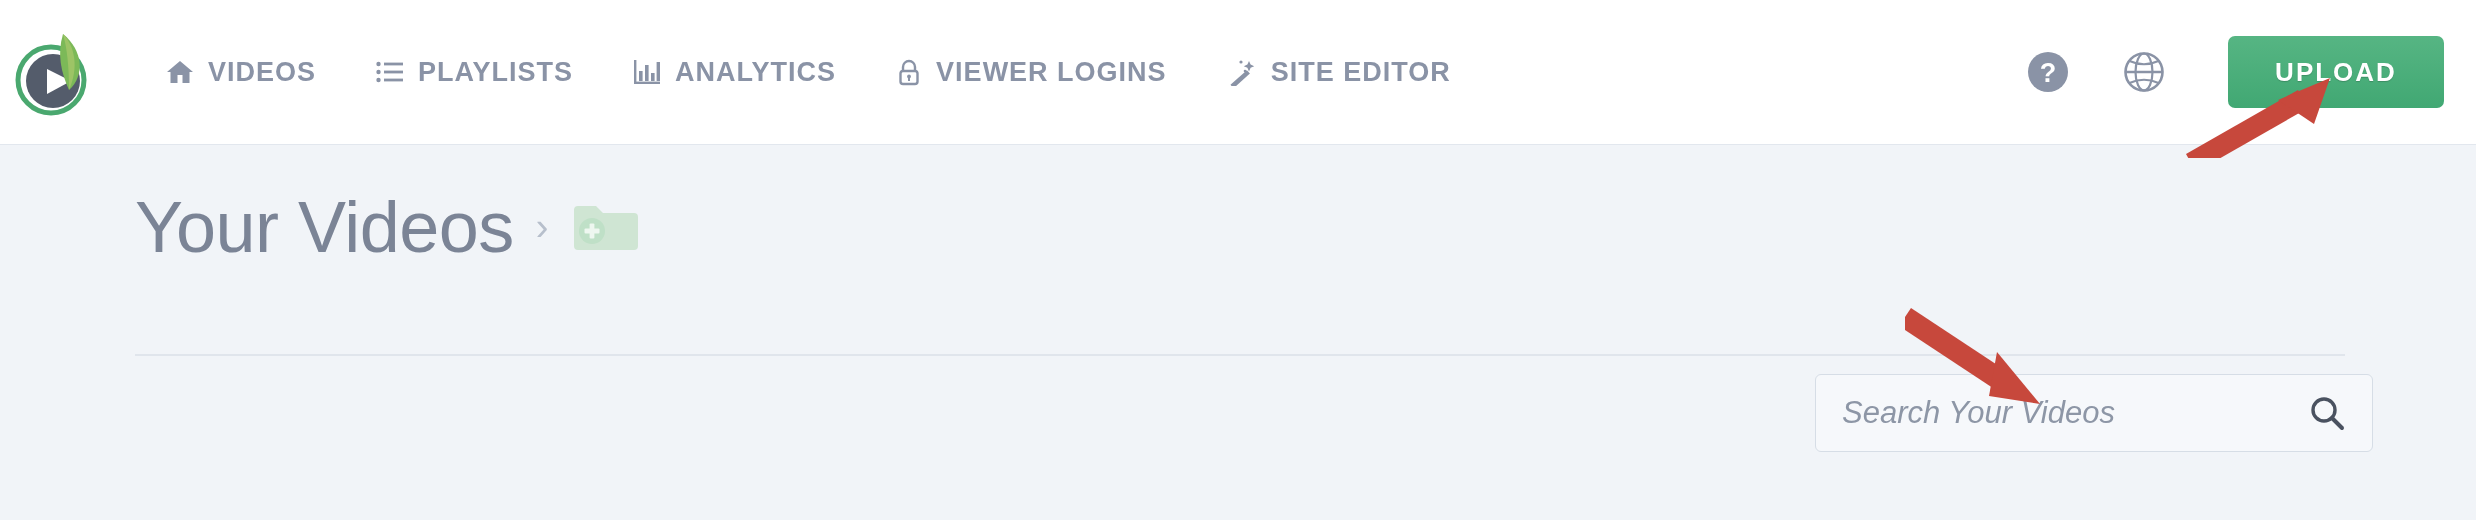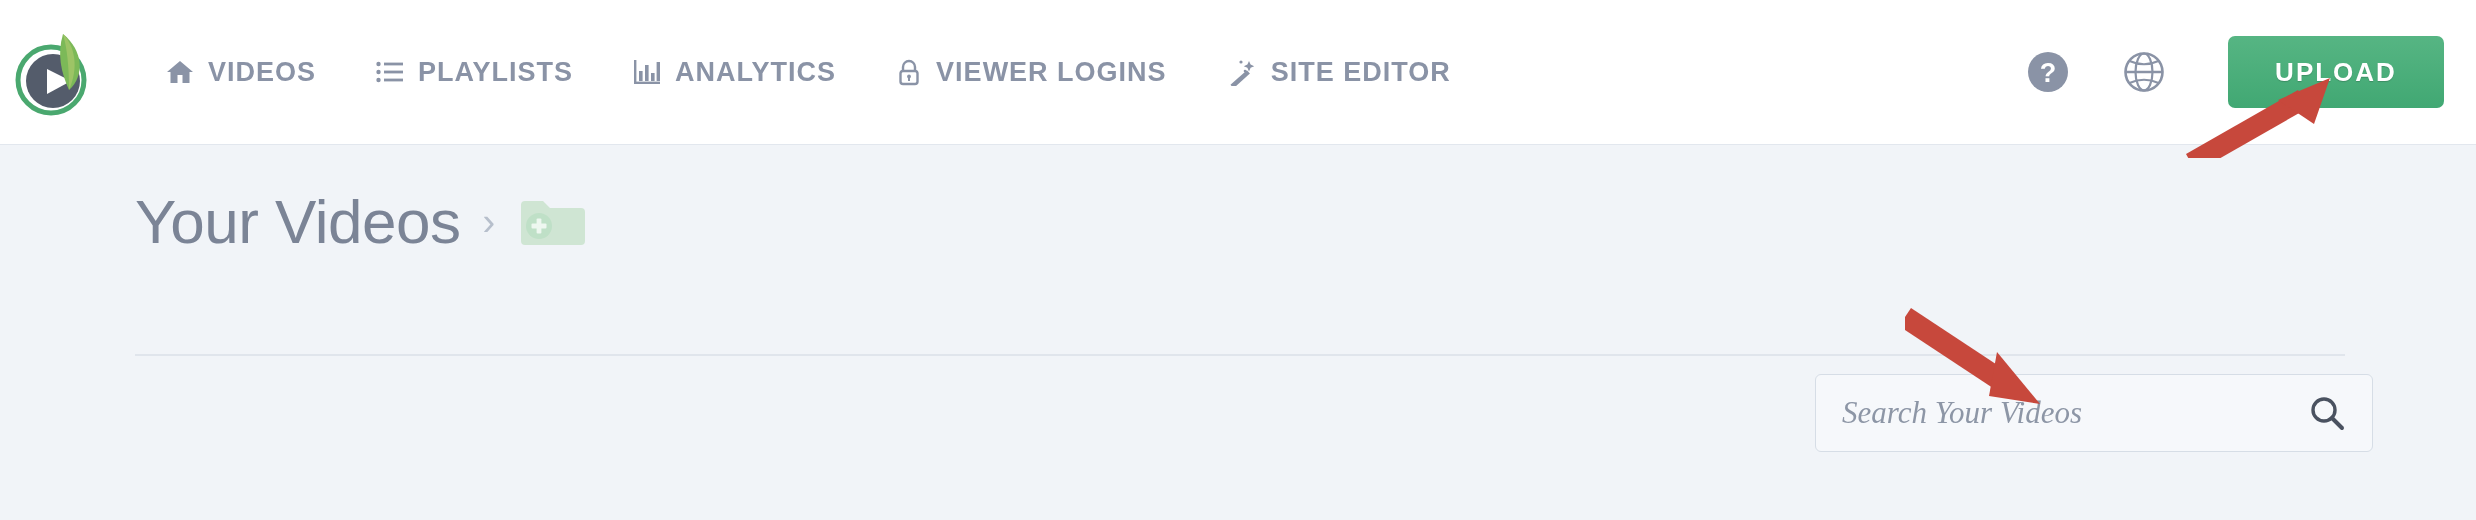--- a/index.html
+++ b/index.html
@@ -57,41 +57,41 @@
   }
 
   
   .content { position: absolute; top: 146px; left: 0; width: 2476px; height: 374px; }
 
   .title-row {
     position: absolute; left: 135px; top: 45px;
     display: flex; align-items: center; gap: 18px;
   }
   .page-title {
-    font-size: 62px; color: #7b8496; font-weight: normal;
+    font-size: 72px; color: #7b8496; font-weight: normal;
     letter-spacing: -0.5px; line-height: 1;
   }
   .crumb-sep { font-size: 38px; color: #b7bfcc; margin: 0 4px; line-height: 1; }
   .folder-add { position: relative; width: 72px; height: 54px; cursor: pointer; }
 
   .divider {
     position: absolute; left: 135px; top: 208px;
     width: 2210px; height: 2px; background: #e0e5ec;
   }
 
   .search-box {
     position: absolute; left: 1815px; top: 228px;
     width: 558px; height: 78px;
     border: 1px solid #d6dde6; border-radius: 6px;
     background: #f6f8fb;
     display: flex; align-items: center; padding: 0 26px;
   }
   .search-input {
     flex: 1; border: none; outline: none; background: transparent;
-    font-family: Liberation Serif, serif;
+    font-family: Liberation Sans, sans-serif;
     font-size: 31px; font-style: italic; color: #818b9c;
   }
   .search-input::placeholder { color: #8d96a6; font-style: italic; opacity: 1; }
 
   
   .annot { position: absolute; pointer-events: none; }
 
   svg { display: block; }
 </style>
 </head>

